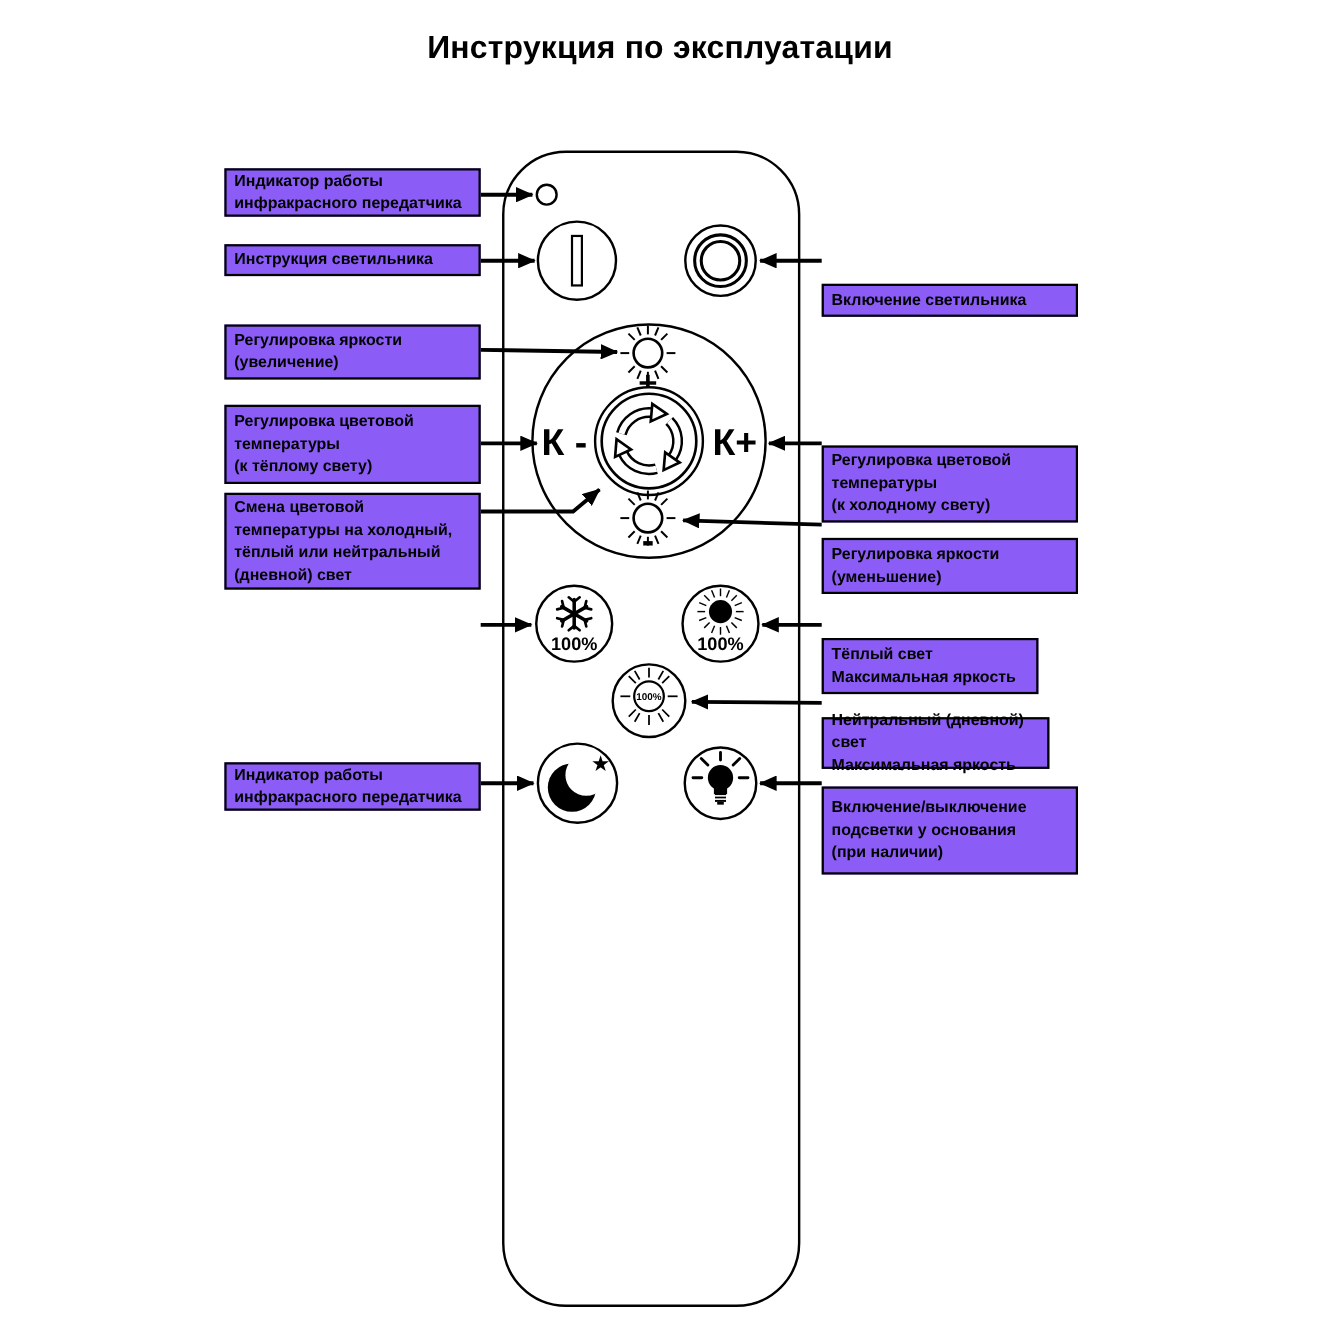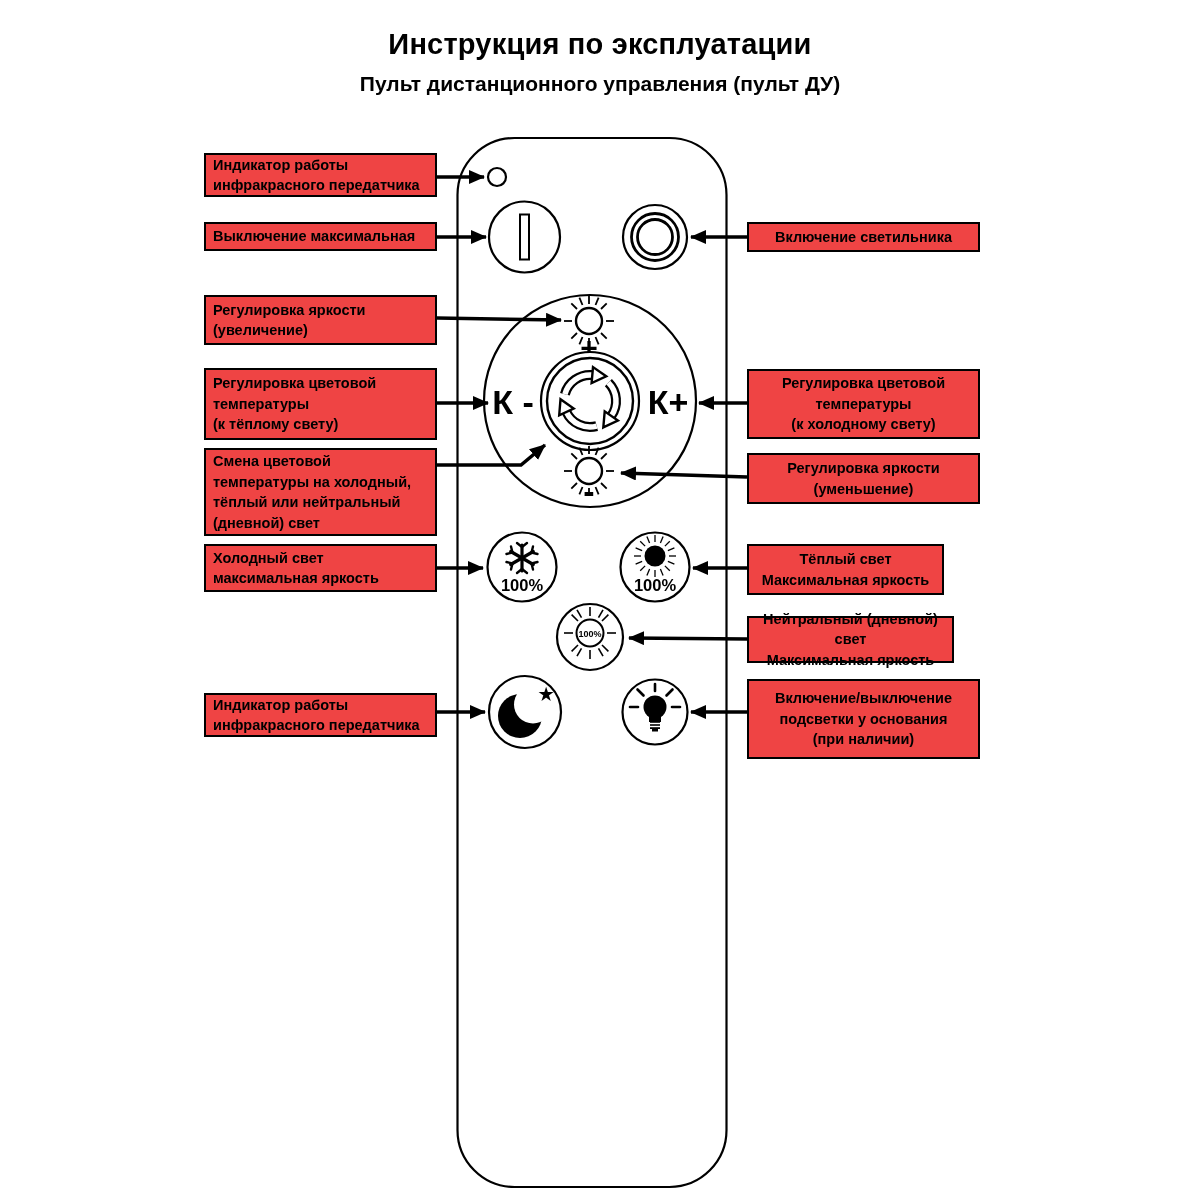--- a/index.html
+++ b/index.html
@@ -2,26 +2,26 @@
 <html lang="ru"><head>
 <meta charset="utf-8">
 <style>
   html,body{margin:0;padding:0;background:#fff;}
   .page{position:relative;width:1200px;height:1200px;background:#fff;
         font-family:"Liberation Sans",sans-serif;color:#000;overflow:hidden;}
   .title{position:absolute;left:0;top:28px;width:100%;text-align:center;
          font-size:29px;font-weight:bold;letter-spacing:0.2px;}
   .subtitle{position:absolute;left:0;top:72px;width:100%;text-align:center;
             font-size:21px;font-weight:bold;}
-  .label-box{position:absolute;border:2px solid #000;background:#ef4444;
+  .label-box{position:absolute;border:2px solid #000;background:#8b5cf6;
              box-sizing:border-box;display:flex;flex-direction:column;justify-content:center;
              font-size:14.5px;font-weight:bold;line-height:20.5px;padding:3px 7px;}
   .label-box .t{white-space:pre-line;}
   .left-col{text-align:left;}
-  .right-col{text-align:center;}
+  .right-col{text-align:left;margin-top:36px;}
   svg{position:absolute;left:0;top:0;}
   .outline{fill:#fff;stroke:#000;stroke-width:2.2px;}
   .arrow{stroke:#000;stroke-width:3.5px;fill:none;}
   .svgtxt{font-family:"Liberation Sans",sans-serif;font-weight:bold;fill:#000;}
 </style>
 </head>
 <body>
 
 <div class="page">
 
@@ -217,48 +217,43 @@
       <line class="arrow" x1="747" y1="237" x2="691" y2="237" marker-end="url(#ah)"></line>
       <line class="arrow" x1="747" y1="403" x2="699" y2="403" marker-end="url(#ah)"></line>
       <line class="arrow" x1="747" y1="477" x2="621" y2="473" marker-end="url(#ah)"></line>
       <line class="arrow" x1="747" y1="568" x2="693" y2="568" marker-end="url(#ah)"></line>
       <line class="arrow" x1="747" y1="639" x2="629" y2="638" marker-end="url(#ah)"></line>
       <line class="arrow" x1="747" y1="712" x2="691" y2="712" marker-end="url(#ah)"></line>
     </g>
   </svg>
 
   <div class="title">Инструкция по эксплуатации</div>
-  <div class="subtitle">Пульт дистанционного управления (пульт ДУ)</div>
 
   <div class="label-box left-col" style="left:204px;top:153px;width:233px;height:44px;">
     <span class="t">Индикатор работы
 инфракрасного передатчика</span>
     </div>
   <div class="label-box left-col" style="left:204px;top:222px;width:233px;height:29px;">
-    <span class="t">Выключение максимальная</span>
+    <span class="t">Инструкция светильника</span>
     </div>
   <div class="label-box left-col" style="left:204px;top:295px;width:233px;height:50px;">
     <span class="t">Регулировка яркости
 (увеличение)</span>
     </div>
   <div class="label-box left-col" style="left:204px;top:368px;width:233px;height:72px;">
     <span class="t">Регулировка цветовой
 температуры
 (к тёплому свету)</span>
     </div>
   <div class="label-box left-col" style="left:204px;top:448px;width:233px;height:88px;">
     <span class="t">Смена цветовой
 температуры на холодный,
 тёплый или нейтральный
 (дневной) свет</span>
     </div>
-  <div class="label-box left-col" style="left:204px;top:544px;width:233px;height:48px;">
-    <span class="t">Холодный свет
-максимальная яркость</span>
-    </div>
   <div class="label-box left-col" style="left:204px;top:693px;width:233px;height:44px;">
     <span class="t">Индикатор работы
 инфракрасного передатчика</span>
     </div>
 
   <div class="label-box right-col" style="left:747px;top:222px;width:233px;height:30px;">
     <span class="t">Включение светильника</span>
     </div>
   <div class="label-box right-col" style="left:747px;top:369px;width:233px;height:70px;">
     <span class="t">Регулировка цветовой

